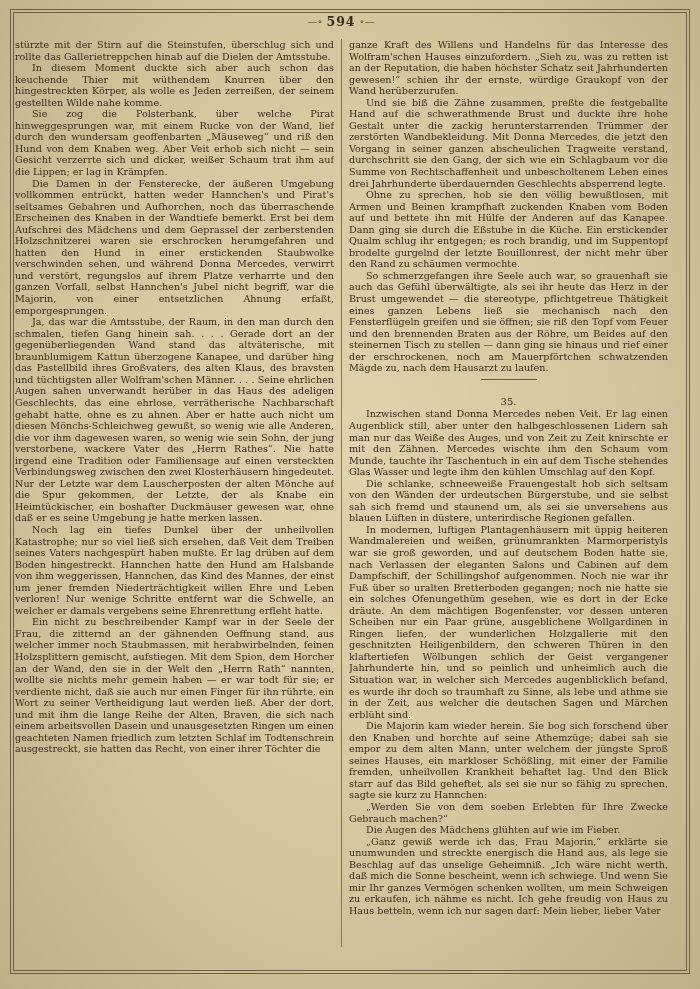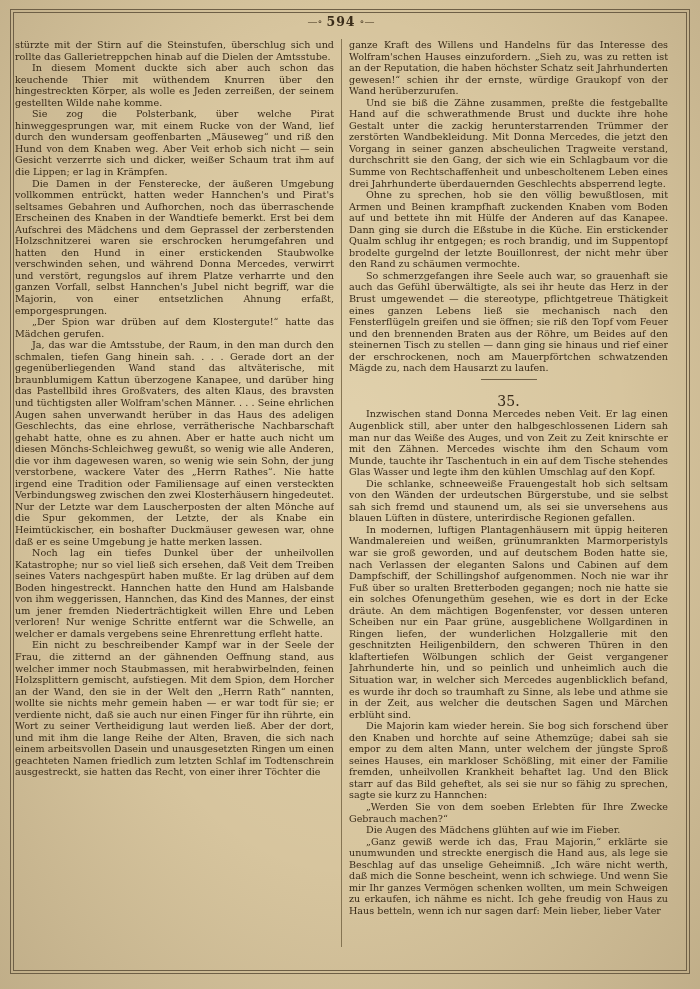--- a/index.html
+++ b/index.html
@@ -88,21 +88,21 @@
   }
   .section-rule {
     width: 56px;
     height: 1px;
     background: #6d5e44;
     margin: 5px auto 4px auto;
   }
   .section-number {
     text-align: center;
     margin: 16px 0 1px 0;
-    font-size: 14px;
+    font-size: 10px;
   }
 </style>
 </head>
 <body>
 
 <div class="paper-shade"></div>
 
 <div class="frame-outer">
   <div class="frame-inner"></div>
 </div>
@@ -110,21 +110,20 @@
 <div class="content">
   <div class="page-header">
     <span class="orn">—∘</span><span>594</span><span class="orn">∘—</span>
   </div>
   <div class="cols">
     <div class="col">
         <p class="para">stürzte mit der Stirn auf die Steinstufen, überschlug sich und rollte das Gallerietreppchen hinab auf die Dielen der Amtsstube.</p>
         <p class="para indent">In diesem Moment duckte sich aber auch schon das keuchende Thier mit wüthendem Knurren über den hingestreckten Körper, als wolle es Jeden zerreißen, der seinem gestellten Wilde nahe komme.</p>
         <p class="para indent">Sie zog die Polsterbank, über welche Pirat hinweggesprungen war, mit einem Rucke von der Wand, lief durch den wundersam geoffenbarten „Mäuseweg“ und riß den Hund von dem Knaben weg. Aber Veit erhob sich nicht — sein Gesicht verzerrte sich und dicker, weißer Schaum trat ihm auf die Lippen; er lag in Krämpfen.</p>
         <p class="para indent">Die Damen in der Fensterecke, der äußeren Umgebung vollkommen entrückt, hatten weder Hannchen's und Pirat's seltsames Gebahren und Aufhorchen, noch das überraschende Erscheinen des Knaben in der Wandtiefe bemerkt. Erst bei dem Aufschrei des Mädchens und dem Geprassel der zerberstenden Holzschnitzerei waren sie erschrocken herumgefahren und hatten den Hund in einer erstickenden Staubwolke verschwinden sehen, und während Donna Mercedes, verwirrt und verstört, regungslos auf ihrem Platze verharrte und den ganzen Vorfall, selbst Hannchen's Jubel nicht begriff, war die Majorin, von einer entsetzlichen Ahnung erfaßt, emporgesprungen.</p>
-        <p class="para indent">„Der Spion war drüben auf dem Klostergute!“ hatte das Mädchen gerufen.</p>
         <p class="para indent">Ja, das war die Amtsstube, der Raum, in den man durch den schmalen, tiefen Gang hinein sah. . . . Gerade dort an der gegenüberliegenden Wand stand das altväterische, mit braunblumigem Kattun überzogene Kanapee, und darüber hing das Pastellbild ihres Großvaters, des alten Klaus, des bravsten und tüchtigsten aller Wolfram'schen Männer. . . . Seine ehrlichen Augen sahen unverwandt herüber in das Haus des adeligen Geschlechts, das eine ehrlose, verrätherische Nachbarschaft gehabt hatte, ohne es zu ahnen. Aber er hatte auch nicht um diesen Mönchs-Schleichweg gewußt, so wenig wie alle Anderen, die vor ihm dagewesen waren, so wenig wie sein Sohn, der jung verstorbene, wackere Vater des „Herrn Rathes“. Nie hatte irgend eine Tradition oder Familiensage auf einen versteckten Verbindungsweg zwischen den zwei Klosterhäusern hingedeutet. Nur der Letzte war dem Lauscherposten der alten Mönche auf die Spur gekommen, der Letzte, der als Knabe ein Heimtückischer, ein boshafter Duckmäuser gewesen war, ohne daß er es seine Umgebung je hatte merken lassen.</p>
         <p class="para indent">Noch lag ein tiefes Dunkel über der unheilvollen Katastrophe; nur so viel ließ sich ersehen, daß Veit dem Treiben seines Vaters nachgespürt haben mußte. Er lag drüben auf dem Boden hingestreckt. Hannchen hatte den Hund am Halsbande von ihm weggerissen, Hannchen, das Kind des Mannes, der einst um jener fremden Niederträchtigkeit willen Ehre und Leben verloren! Nur wenige Schritte entfernt war die Schwelle, an welcher er damals vergebens seine Ehrenrettung erfleht hatte.</p>
         <p class="para indent">Ein nicht zu beschreibender Kampf war in der Seele der Frau, die zitternd an der gähnenden Oeffnung stand, aus welcher immer noch Staubmassen, mit herabwirbelnden, feinen Holzsplittern gemischt, aufstiegen. Mit dem Spion, dem Horcher an der Wand, den sie in der Welt den „Herrn Rath“ nannten, wollte sie nichts mehr gemein haben — er war todt für sie; er verdiente nicht, daß sie auch nur einen Finger für ihn rührte, ein Wort zu seiner Vertheidigung laut werden ließ. Aber der dort, und mit ihm die lange Reihe der Alten, Braven, die sich nach einem arbeitsvollen Dasein und unausgesetzten Ringen um einen geachteten Namen friedlich zum letzten Schlaf im Todtenschrein ausgestreckt, sie hatten das Recht, von einer ihrer Töchter die</p>
       </div>
     <div class="col-divider"></div>
     <div class="col">
         <p class="para">ganze Kraft des Willens und Handelns für das Interesse des Wolfram'schen Hauses einzufordern. „Sieh zu, was zu retten ist an der Reputation, die haben höchster Schatz seit Jahrhunderten gewesen!“ schien ihr der ernste, würdige Graukopf von der Wand herüberzurufen.</p>
         <p class="para indent">Und sie biß die Zähne zusammen, preßte die festgeballte Hand auf die schwerathmende Brust und duckte ihre hohe Gestalt unter die zackig herunterstarrenden Trümmer der zerstörten Wandbekleidung. Mit Donna Mercedes, die jetzt den Vorgang in seiner ganzen abscheulichen Tragweite verstand, durchschritt sie den Gang, der sich wie ein Schlagbaum vor die Summe von Rechtschaffenheit und unbescholtenem Leben eines drei Jahrhunderte überdauernden Geschlechts absperrend legte.</p>
         <p class="para indent">Ohne zu sprechen, hob sie den völlig bewußtlosen, mit Armen und Beinen krampfhaft zuckenden Knaben vom Boden auf und bettete ihn mit Hülfe der Anderen auf das Kanapee. Dann ging sie durch die Eßstube in die Küche. Ein erstickender Qualm schlug ihr entgegen; es roch brandig, und im Suppentopf brodelte gurgelnd der letzte Bouillonrest, der nicht mehr über den Rand zu schäumen vermochte.</p>
         <p class="para indent">So schmerzgefangen ihre Seele auch war, so grauenhaft sie auch das Gefühl überwältigte, als sei ihr heute das Herz in der Brust umgewendet — die stereotype, pflichtgetreue Thätigkeit eines ganzen Lebens ließ sie mechanisch nach den Fensterflügeln greifen und sie öffnen; sie riß den Topf vom Feuer und den brennenden Braten aus der Röhre, um Beides auf den steinernen Tisch zu stellen — dann ging sie hinaus und rief einer der erschrockenen, noch am Mauerpförtchen schwatzenden Mägde zu, nach dem Hausarzt zu laufen.</p>

